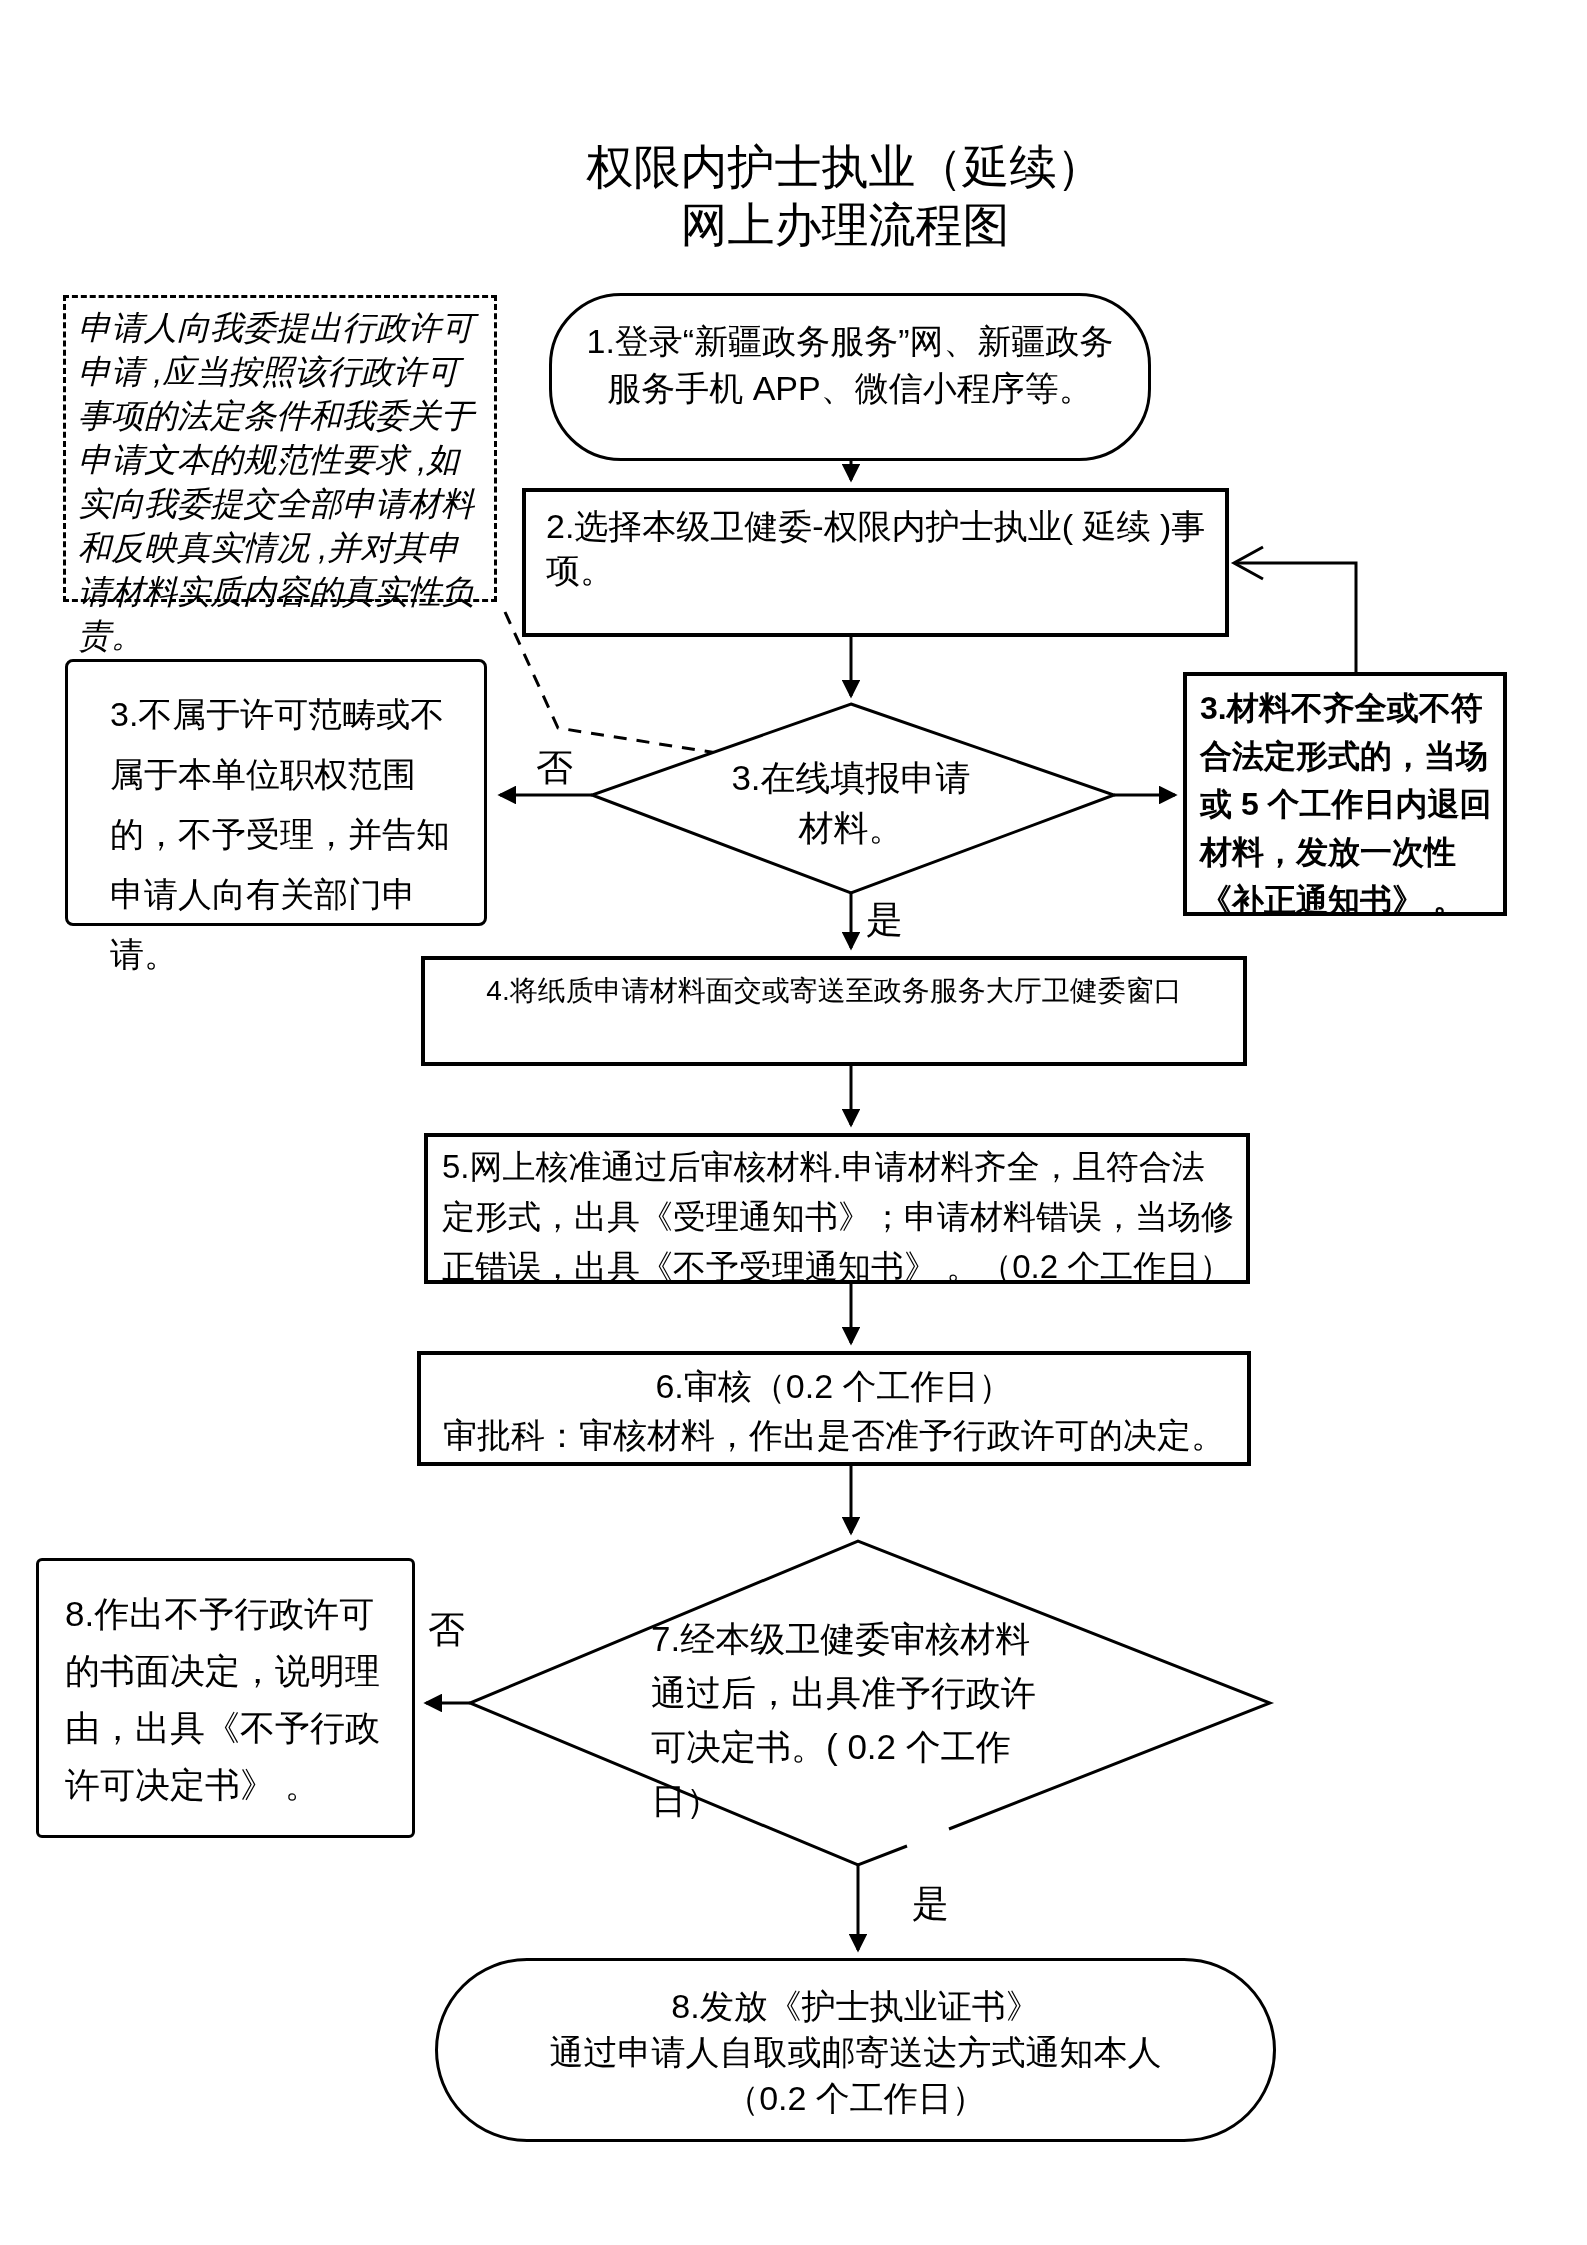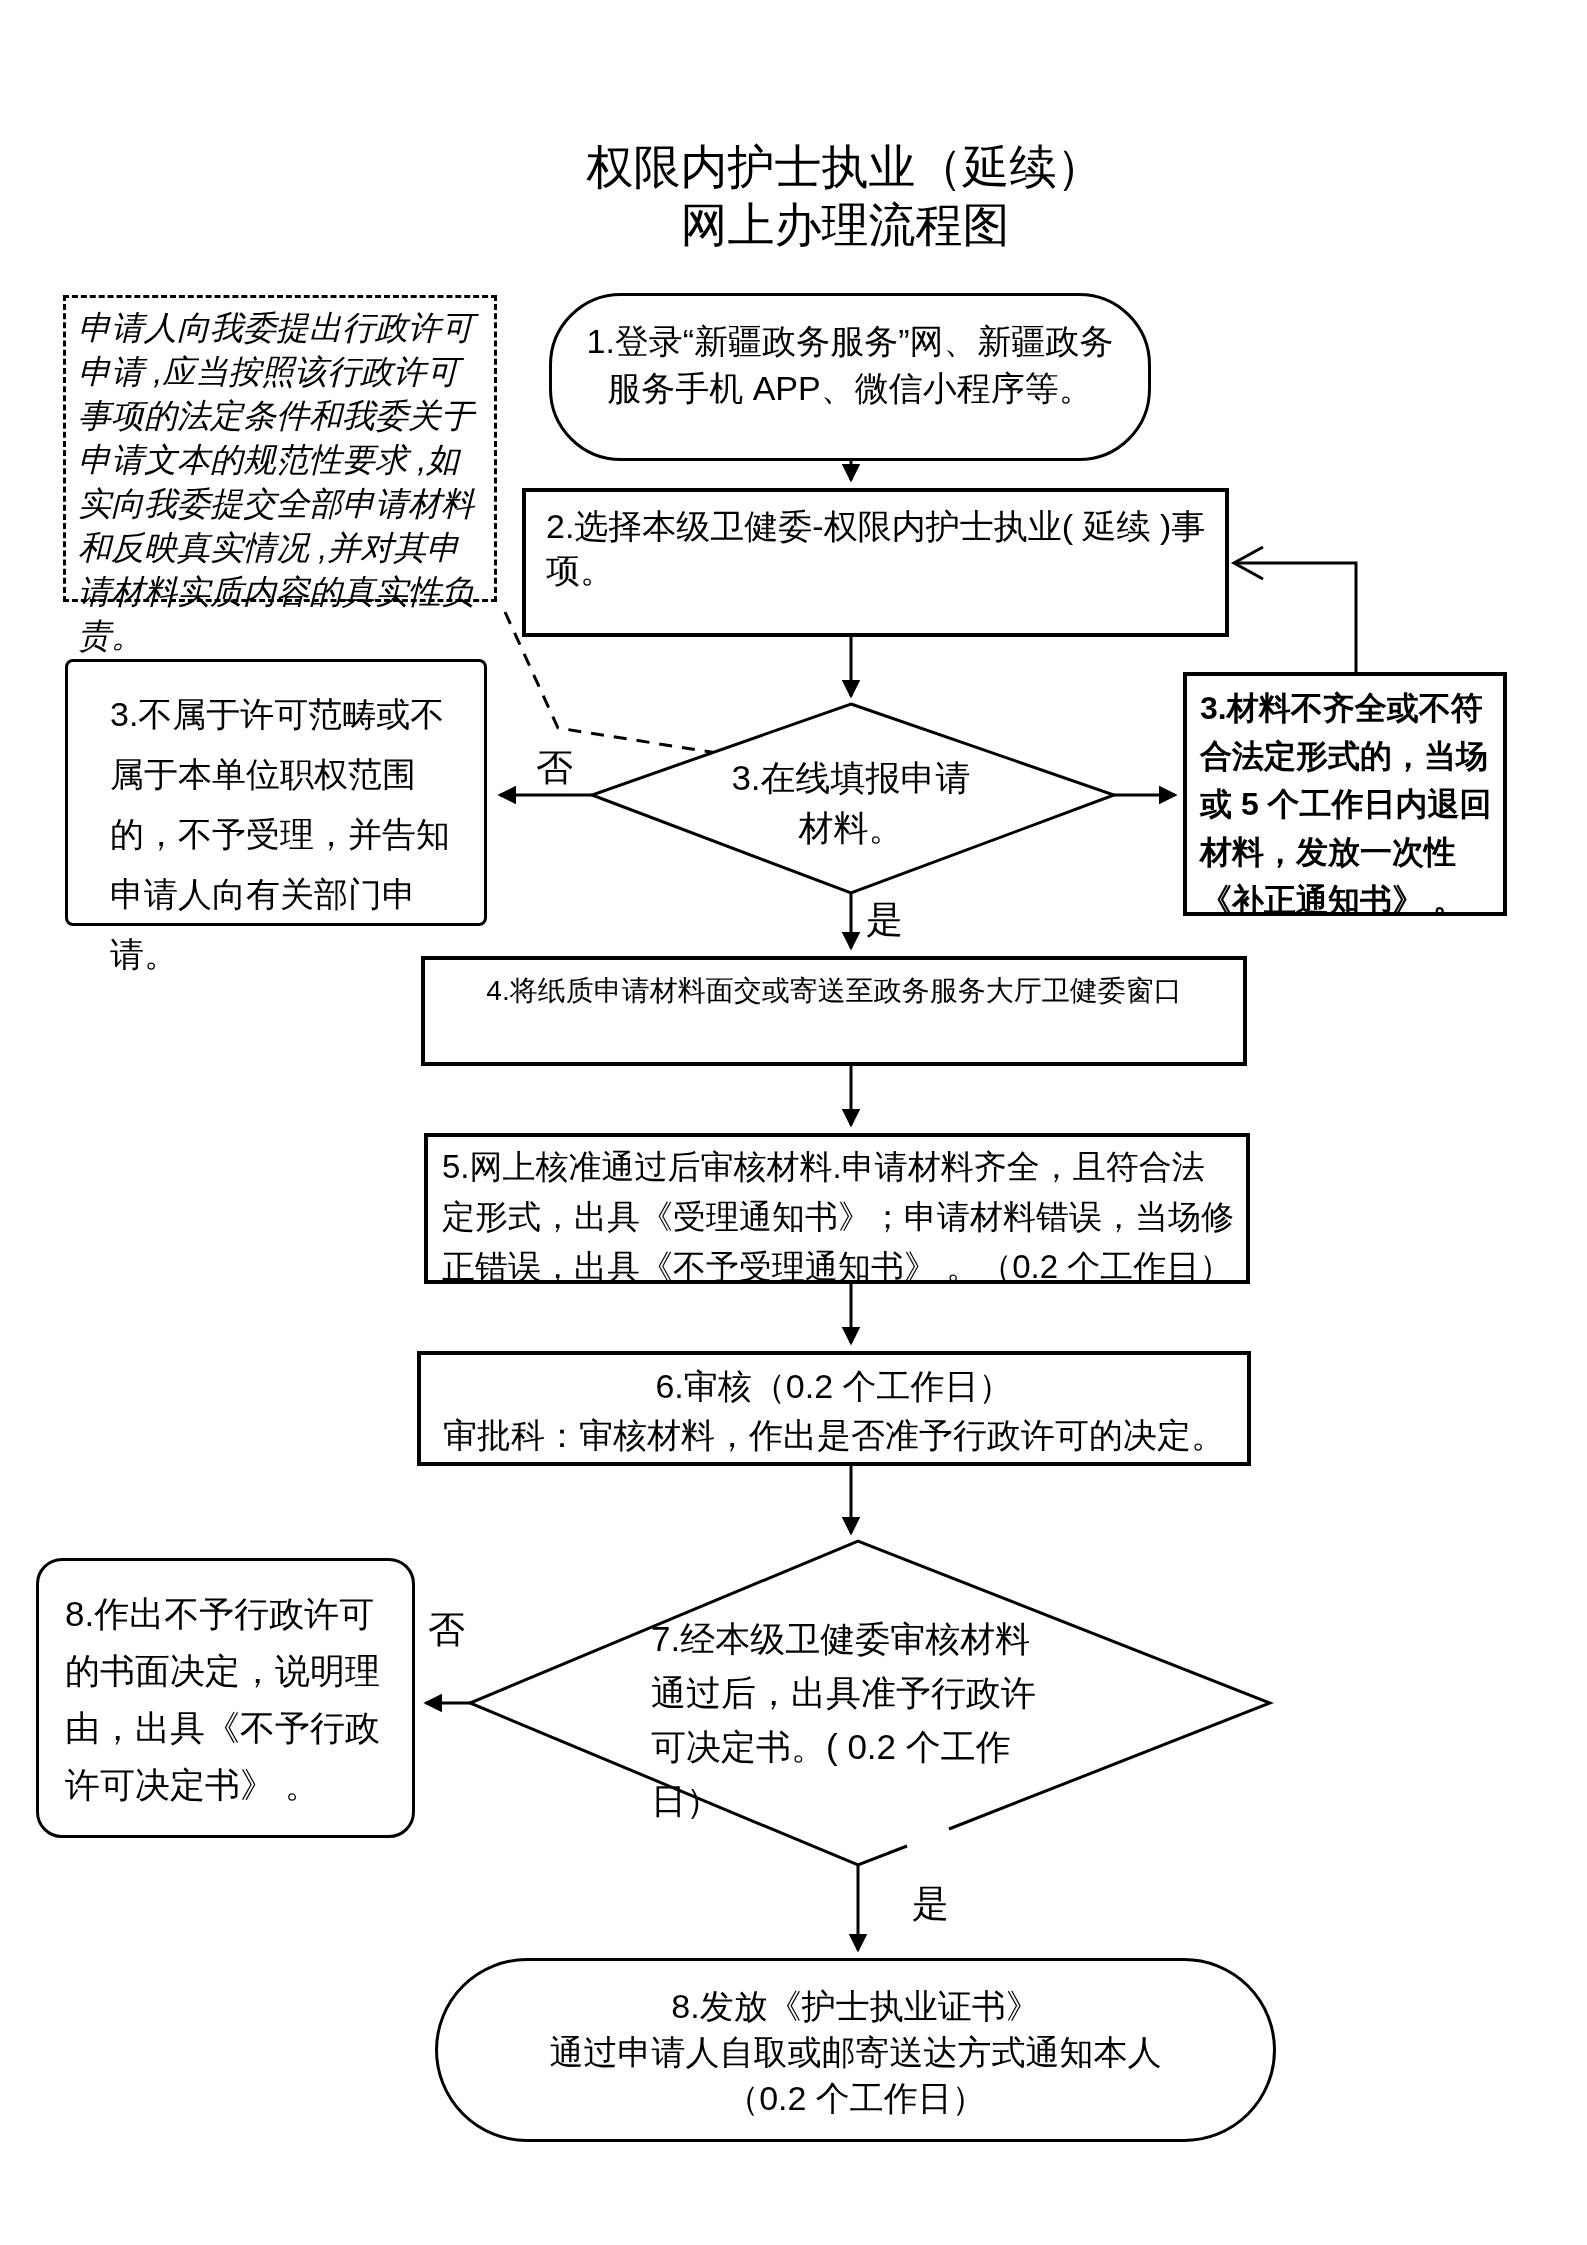--- a/index.html
+++ b/index.html
@@ -84,21 +84,21 @@
     text-align:center;padding:7px 10px 0 10px;
   }
 
   #d7text{
     position:absolute;left:651px;top:1612px;width:414px;
     font-size:35px;line-height:54px;
   }
 
   #deny8{
     left:36px;top:1558px;width:379px;height:280px;
-    border:3px solid #000;border-radius:26px;
+    border:3px solid #000;border-radius:6px;
     font-size:35px;line-height:57px;
     padding:24px 14px 0 26px;
   }
 
   #issue8{
     left:435px;top:1958px;width:841px;height:184px;
     border:3px solid #000;border-radius:92px;
     font-size:34px;line-height:46px;
     text-align:center;padding:22px 20px 0 20px;
   }

